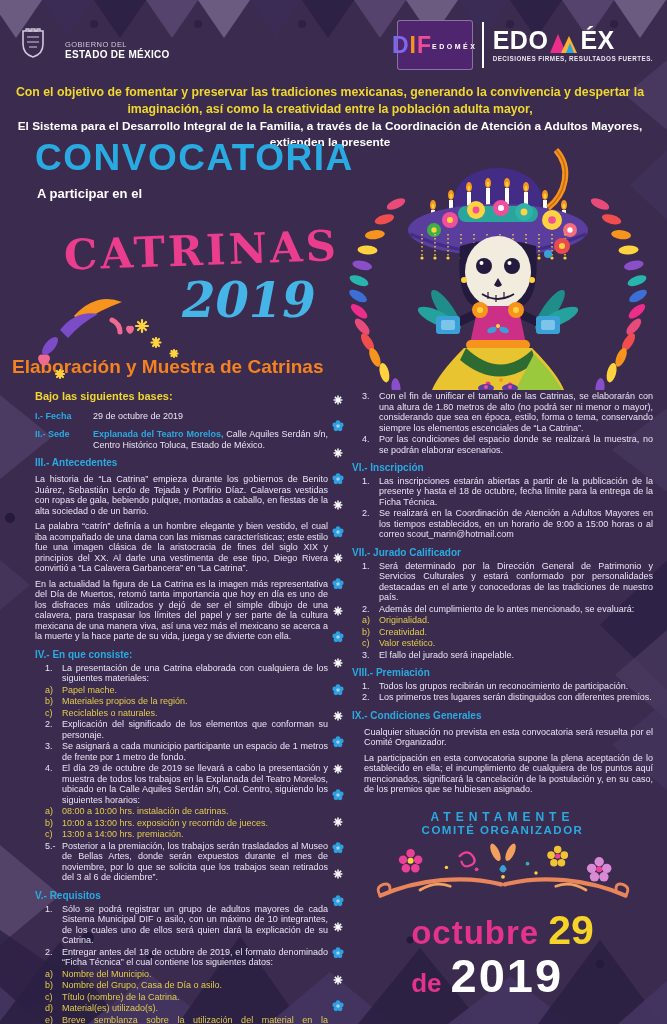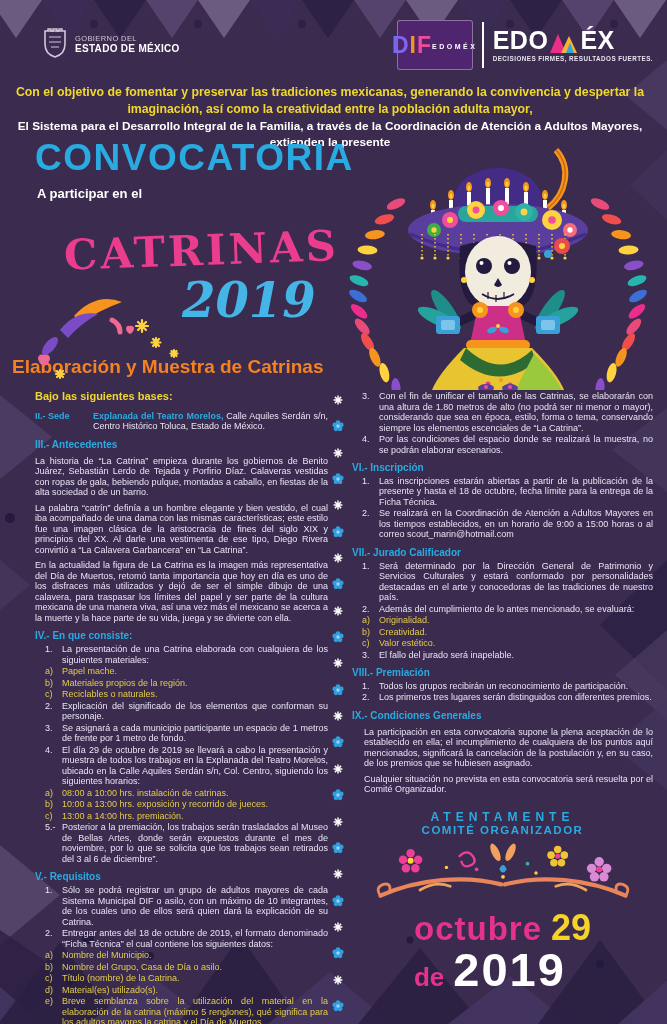--- a/index.html
+++ b/index.html
@@ -2,21 +2,21 @@
 <html><head>
 <meta charset="utf-8">
 <style>
   html,body{margin:0;padding:0;background:#201730;}
   #poster{position:relative;width:667px;height:1024px;overflow:hidden;background:#3b2b4e;
           font-family:"Liberation Sans",sans-serif;color:#e9e4f4;}
   .abs{position:absolute;}
   svg.dec{position:absolute;pointer-events:none;}
 
   
-  #gob-logo{left:42px;top:28px;display:flex;align-items:center;gap:7px;}
+  #gob-logo{left:20px;top:28px;display:flex;align-items:flex-end;gap:19px;}
   #gob-logo .l1{font-size:7.5px;color:#cfc8dd;letter-spacing:.4px;}
   #gob-logo .l2{font-size:10px;font-weight:bold;color:#fff;letter-spacing:.3px;}
   #right-logos{right:14px;top:20px;display:flex;align-items:center;gap:9px;}
   #dif-box{width:74px;height:48px;background:#4f2570;border:1px solid rgba(255,255,255,.35);
            border-radius:3px;display:flex;align-items:center;justify-content:center;}
   #dif-box .dif{font-size:23px;font-weight:bold;letter-spacing:1px;line-height:1;}
   #dif-box .dif .d{color:#7b68ee}.dif .i{color:#f7941d}.dif .f{color:#ee4d96}
   #dif-box .sub{font-size:7px;color:#fff;letter-spacing:2.5px;margin-top:2px;font-weight:bold;}
   #logo-divider{width:2px;height:46px;background:#fff;}
   #edomex .word{display:flex;align-items:flex-end;font-size:25px;font-weight:bold;color:#fff;letter-spacing:.5px;line-height:1;}
@@ -53,21 +53,21 @@
   .li{display:flex;margin-left:10px;margin-top:1px;}
   .li .num{flex:none;width:17px;}
   .li .txt{flex:1;text-align:justify;}
   .li.yel{color:#e2cc4c;}
   #atentamente{text-align:center;color:#29abe2;font-weight:bold;font-size:12px;letter-spacing:5px;margin-top:15px;}
   #comite{text-align:center;color:#29abe2;font-weight:bold;font-size:11.5px;letter-spacing:1.5px;}
   #flourish{display:block;margin:4px auto 0;}
   #dateblock{width:fit-content;margin:0 auto;}
   .drow{display:flex;align-items:baseline;gap:9px;}
   .d-oct{color:#e5338d;font-size:33px;font-weight:bold;letter-spacing:1px;}
-  .d-29{color:#f5d328;font-size:36px;font-weight:bold;}
+  .d-29{color:#f5d328;font-size:41px;font-weight:bold;}
   .d-de{color:#e5338d;font-size:26px;font-weight:bold;}
   .d-2019{color:#fff;font-size:47px;font-weight:bold;letter-spacing:2px;}
 
   
   #divider{position:absolute;left:329px;top:394px;width:18px;height:618px;display:flex;
            flex-direction:column;align-items:center;justify-content:space-between;}
 </style>
 </head>
 <body>
 
@@ -576,20 +576,24 @@
         <circle cx="7.998469857794409" cy="8.750657780874821" r="2.4" fill="#2e9fe0"></circle>
         <circle cx="4.001530142205592" cy="8.750657780874821" r="2.4" fill="#2e9fe0"></circle>
         <circle cx="2.7664078445964777" cy="4.949342219125179" r="2.4" fill="#2e9fe0"></circle>
         <circle cx="6" cy="6" r="1.8" fill="#9fd5f2"></circle>
       </svg>
     </div>
 
   <div class="col" id="colL">
     <div class="bases-head">Bajo las siguientes bases:</div>
 
+    <div class="kv">
+      <span class="k">I.- Fecha</span>
+      <span class="v">29 de octubre de 2019</span>
+    </div>
 
     <div class="kv">
       <span class="k">II.- Sede</span>
       <span class="v"><b class="blue">Explanada del Teatro Morelos,</b><span> Calle Aquiles Serdán s/n, Centro Histórico Toluca, Estado de México.</span></span>
     </div>
 
     <div class="sec">
       <div class="sec-title">III.- Antecedentes</div>
       <div class="para">La historia de “La Catrina” empieza durante los gobiernos de Benito Juárez, Sebastián Lerdo de Tejada y Porfirio Díaz. Calaveras vestidas con ropas de gala, bebiendo pulque, montadas a caballo, en fiestas de la alta sociedad o de un barrio.</div>
       <div class="para">La palabra “catrín” definía a un hombre elegante y bien vestido, el cual iba acompañado de una dama con las mismas características; este estilo fue una imagen clásica de la aristocracia de fines del siglo XIX y principios del XX. Al darle una vestimenta de ese tipo, Diego Rivera convirtió a “La Calavera Garbancera” en “La Catrina”.</div>
@@ -746,22 +750,22 @@
           </div>
           <div class="li">
             <span class="num">2.</span>
             <span class="txt">Los primeros tres lugares serán distinguidos con diferentes premios.</span>
           </div>
         </div>
     </div>
 
     <div class="sec">
       <div class="sec-title">IX.- Condiciones Generales</div>
+      <div class="para ind">Cualquier situación no prevista en esta convocatoria será resuelta por el Comité Organizador.</div>
       <div class="para ind">La participación en esta convocatoria supone la plena aceptación de lo establecido en ella; el incumplimiento de cualquiera de los puntos aquí mencionados, significará la cancelación de la postulación y, en su caso, de los premios que se hubiesen asignado.</div>
-      <div class="para ind">Cualquier situación no prevista en esta convocatoria será resuelta por el Comité Organizador.</div>
     </div>
 
     <div id="atentamente">ATENTAMENTE</div>
     <div id="comite">COMITÉ ORGANIZADOR</div>
 
     <svg id="flourish" width="290" height="66" viewBox="0 0 300 70">
       <path d="M20,58 C60,40 110,36 148,46" stroke="#e8855a" stroke-width="4.5" fill="none" stroke-linecap="round"></path>
       <path d="M20,58 q-6,-9 3,-12 q8,-2 7,6" stroke="#e8855a" stroke-width="3" fill="none" stroke-linecap="round"></path>
       <path d="M280,58 C240,40 190,36 152,46" stroke="#e8855a" stroke-width="4.5" fill="none" stroke-linecap="round"></path>
       <path d="M280,58 q6,-9 -3,-12 q-8,-2 -7,6" stroke="#e8855a" stroke-width="3" fill="none" stroke-linecap="round"></path>

